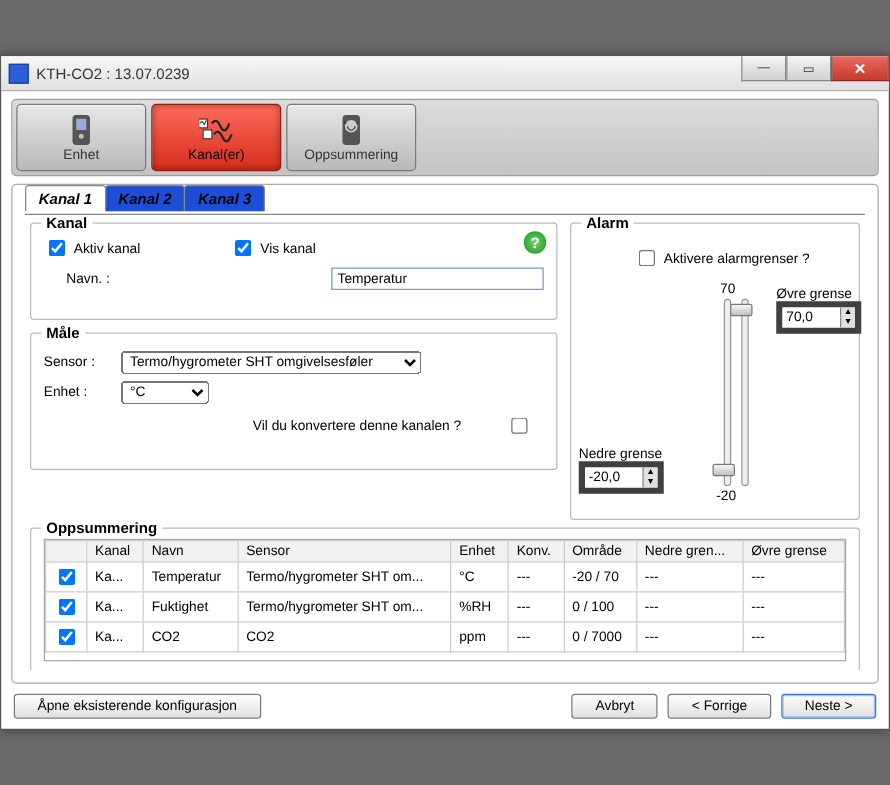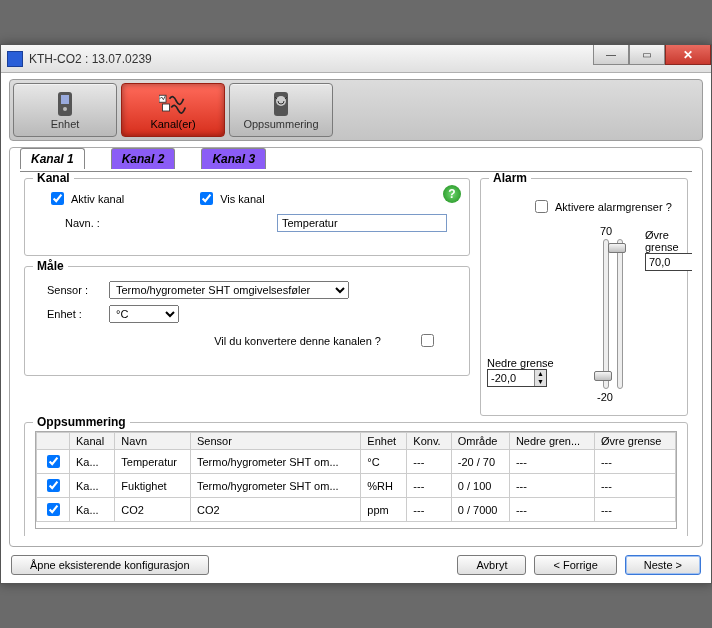--- a/index.html
+++ b/index.html
@@ -16,43 +16,43 @@
   .win-btn .x{font-size:12px;font-weight:bold;}
 
   .content{ flex:1; padding:6px 8px 8px 8px; display:flex; flex-direction:column; gap:4px; overflow:hidden;}
 
   .toolbar{ height:62px; background:linear-gradient(#dcdcdc,#c4c4c4); border:1px solid #9c9c9c; border-radius:4px; padding:3px; display:flex; gap:4px;}
   .tbtn{ width:104px; height:54px; border:1px solid #7a7a7a; border-radius:4px; background:linear-gradient(#e7e7e7,#b9b9b9); display:flex; flex-direction:column; align-items:center; justify-content:center; font-size:11px; color:#333; box-shadow:inset 0 1px 0 rgba(255,255,255,.5); cursor:pointer;}
   .tbtn.active{ background:linear-gradient(#ff6b5b,#d62e1c); color:#000; border-color:#9a1f12; box-shadow:inset 0 0 6px rgba(0,0,0,.4);}
   .tbtn .ic{ width:28px;height:28px; display:flex;align-items:center;justify-content:center;}
 
   .tab-area{ flex:1; border:1px solid #aaa; border-radius:4px; background:#fff; margin-top:2px; position:relative; padding:6px 10px 10px 10px; display:flex; flex-direction:column; overflow:hidden;}
-  .tab-strip{ display:flex; position:relative; top:-6px; margin-bottom:-4px;gap:27px;}
-  .tab{ padding:3px 10px; border:1px solid #888; border-bottom:none; background:#8b5cf6; font-size:12px; font-weight:bold; font-style:italic; border-top-left-radius:3px;border-top-right-radius:3px; margin-right:-1px; cursor:pointer;}
+  .tab-strip{ display:flex; position:relative; top:-6px; margin-bottom:-4px;}
+  .tab{ padding:3px 10px; border:1px solid #888; border-bottom:none; background:#1d4ed8; font-size:12px; font-weight:bold; font-style:italic; border-top-left-radius:3px;border-top-right-radius:3px; margin-right:-1px; cursor:pointer;}
   .tab.active{ background:#fff; position:relative; z-index:2;}
   .tab-body{ flex:1; border-top:1px solid #888; padding:6px 4px; display:flex; flex-direction:column; gap:4px; overflow:hidden;}
 
   .fieldset{ border:1px solid #bbb; border-radius:3px; padding:8px 10px 10px 10px; position:relative;}
   .fieldset>.legend{ position:absolute; top:-8px; left:8px; background:#fff; padding:0 4px; font-size:12px; font-weight:bold;}
 
   .upper{ display:flex; gap:10px;}
   .left-col{ flex:1; display:flex; flex-direction:column; gap:10px;}
   .right-col{ width:280px;}
 
-  .row{ display:flex; align-items:center; font-size:11px; gap:6px; margin:2px 12px;}
+  .row{ display:flex; align-items:center; font-size:11px; gap:6px; margin:2px 0;}
   label.cb{ display:flex; align-items:center; gap:4px; font-size:11px;}
   input[type=text]{ font-size:11px; padding:2px 4px; border:1px solid #7a9ac8;}
   select{ font-size:11px; padding:1px 2px;}
   .help-icon{ width:18px;height:18px;border-radius:50%;background:radial-gradient(#6fd86f,#1a8a1a);color:#fff;display:flex;align-items:center;justify-content:center;font-size:12px;font-weight:bold; position:absolute; right:8px; top:6px;}
 
   .alarm-area{ height:210px; position:relative; font-size:11px;}
   .slider-box{ position:absolute; left:110px; top:40px; width:30px; height:150px;}
   .slit{ width:6px; height:150px; background:#eee; border:1px solid #999; position:absolute; left:12px; border-radius:3px;}
   .thumb{ width:18px;height:10px; background:linear-gradient(#f5f5f5,#c0c0c0); border:1px solid #777; border-radius:2px; position:absolute; left:6px;}
-  .num-spin{ display:inline-flex; align-items:center; border:1px solid #404040;}
+  .num-spin{ display:inline-flex; align-items:center; border:5px solid #404040;}
   .num-spin input{ border:none; width:46px; font-size:11px; padding:2px 3px;}
   .spin-btns{ display:flex; flex-direction:column;}
   .spin-btns span{ font-size:7px; line-height:8px; padding:0 2px; background:#e0e0e0; border-left:1px solid #888; cursor:pointer;}
 
   .summary-box{ flex: 0 0 auto;}
   table{ border-collapse:collapse; width:100%; font-size:11px;}
   th,td{ border:1px solid #ccc; padding:2px 6px; text-align:left; white-space:nowrap; overflow:hidden;}
   th{ background:#f2f2f2; font-weight:normal;}
   td.cb-cell{ text-align:center; width:24px;}
   .table-wrap{ border:1px solid #aaa; height:98px; overflow:hidden;}

